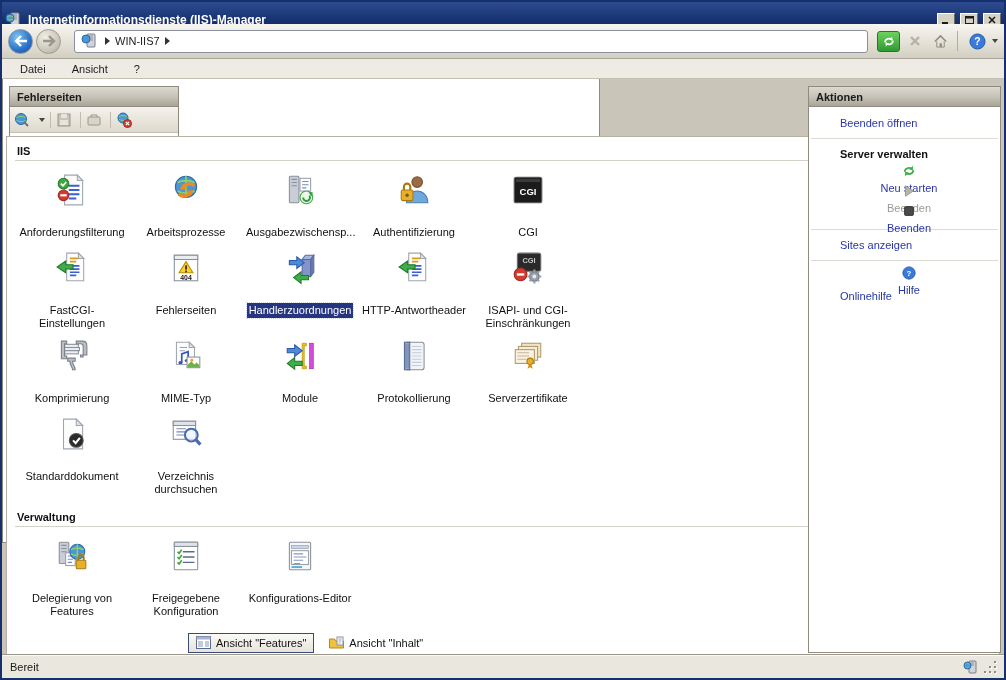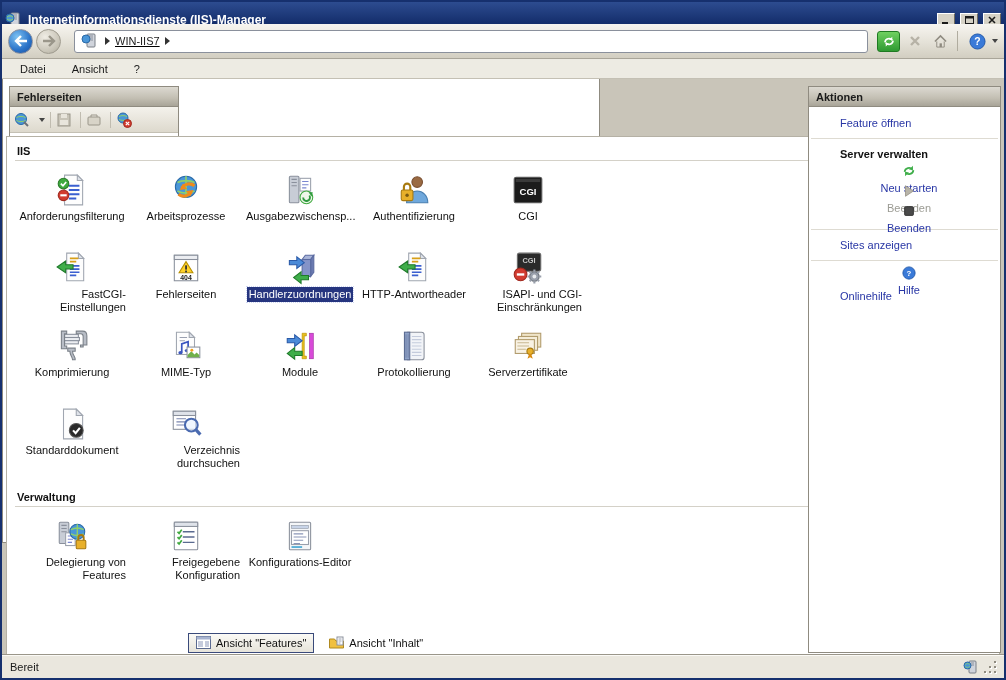--- a/index.html
+++ b/index.html
@@ -13,21 +13,21 @@
     display:flex; align-items:center; padding:0 3px; gap:4px; }
   .titlebar .ttl { color:#fff; font-weight:bold; font-size:12px; flex:1; white-space:nowrap; }
   .winbtn { width:18px; height:15px; background:#d6d2c6; border:1px solid;
     border-color:#fff #6f6b60 #6f6b60 #fff; display:flex; align-items:center;
     justify-content:center; margin-left:1px; }
   .winbtn svg { display:block; }
 
   
   .toolbar { position:absolute; left:0; top:22px; right:0; height:35px;
     background:linear-gradient(180deg,#f7f5f0 0%,#e4e1d7 55%,#d2cec1 100%);
-    border-bottom:1px solid #a9a599; display:flex; align-items:center; padding:0 6px;text-decoration:underline; }
+    border-bottom:1px solid #a9a599; display:flex; align-items:center; padding:0 6px; }
   .navbtn { width:25px; height:25px; border-radius:50%; display:flex; align-items:center;
     justify-content:center; margin-right:3px; border:1px solid #8a90a0; }
   .navbtn.back { background:radial-gradient(circle at 35% 30%,#7ec2f2,#2a72c8 60%,#1a4f9a); }
   .navbtn.fwd  { background:radial-gradient(circle at 35% 30%,#efece4,#c9c5b8 65%,#aaa698); border-color:#a09c90; }
   .addrbar { height:23px; flex:1; margin:0 6px 0 10px; background:#fff; border:1px solid #8a909c;
     border-radius:3px; display:flex; align-items:center; padding:0 6px; gap:5px; }
   .addrbar .crumb { font-size:11px; color:#222; }
   .tri-r { width:0; height:0; border-left:5px solid #333; border-top:4px solid transparent; border-bottom:4px solid transparent; }
   .toolbtn { width:23px; height:21px; border-radius:3px; display:flex; align-items:center;
     justify-content:center; margin-left:3px; }
@@ -82,22 +82,22 @@
   .fb-item { display:flex; align-items:center; gap:4px; font-size:11px; color:#1a1a1a; }
   .fb-sep { width:1px; height:18px; background:#b5b1a5; margin:0 3px; }
 
   .features-box { position:absolute; left:4px; right:4px; top:134px; bottom:4px;
     border:1px solid #b5b1a5; background:#fff; overflow:hidden; padding:6px 8px; }
   .section-title { font-size:11px; font-weight:bold; color:#111; padding:2px 0 3px 2px;
     border-bottom:1px solid #d4d1c8; }
   .tgrid { display:grid; grid-template-columns:repeat(5,114px); row-gap:2px; padding-top:6px; }
   .tile { display:flex; flex-direction:column; align-items:center; padding-top:6px; min-height:76px; }
   .tile .ticon { width:34px; height:34px; }
-  .tile .tlabel { font-size:11px; line-height:13px; text-align:right; max-width:112px;
-    color:#111; padding:1px 2px; margin-top:2px; }
+  .tile .tlabel { font-size:11px; line-height:13px; text-align:center; max-width:112px;
+    color:#111; padding:1px 2px; margin-top:18px; }
   .tile .tlabel.selected { background:#26357f; color:#fff; outline:1px dotted #cdd5f2; }
   .verwaltung-title { margin-top:12px; }
 
   
   .tabsrow { position:absolute; left:186px; top:630px; height:21px; display:flex; align-items:center; gap:8px; }
   .tab { display:flex; align-items:center; gap:5px; font-size:11px; color:#111; padding:2px 7px; height:20px; }
   .tab.active { background:linear-gradient(180deg,#fbfaf6,#e6e3d9); border:1px solid #3a4a7a; }
 
   
   .right-panel { left:806px; top:84px; width:193px; height:567px; display:flex; flex-direction:column; }
@@ -611,21 +611,21 @@
         <path d="M9.5 3h3M9.5 5h3M9.5 7h2" stroke="#9aa0b0"></path>
       </svg>
       <span>Ansicht "Inhalt"</span>
     </span>
   </div>
 
   <div class="panel right-panel">
     <div class="panel-header">Aktionen</div>
     <div class="actions-body">
       <div class="act-item">
-        <span class="act-link">Feature öffnen</span>
+        <span class="act-link">Beenden öffnen</span>
       </div>
       <div class="act-sep"></div>
       <div class="act-item">
         <span class="act-bold">Server verwalten</span>
       </div>
       <div class="act-item icon-item">
         <svg class="aicon" viewBox="0 0 16 16">
           <path d="M3 9a5 5 0 019-2.5M13 7a5 5 0 01-9 2.5" stroke="#3fae4a" stroke-width="2" fill="none"></path>
           <path d="M12.5 2v4.5H8zM3.5 14V9.5H8z" fill="#3fae4a"></path>
         </svg>

